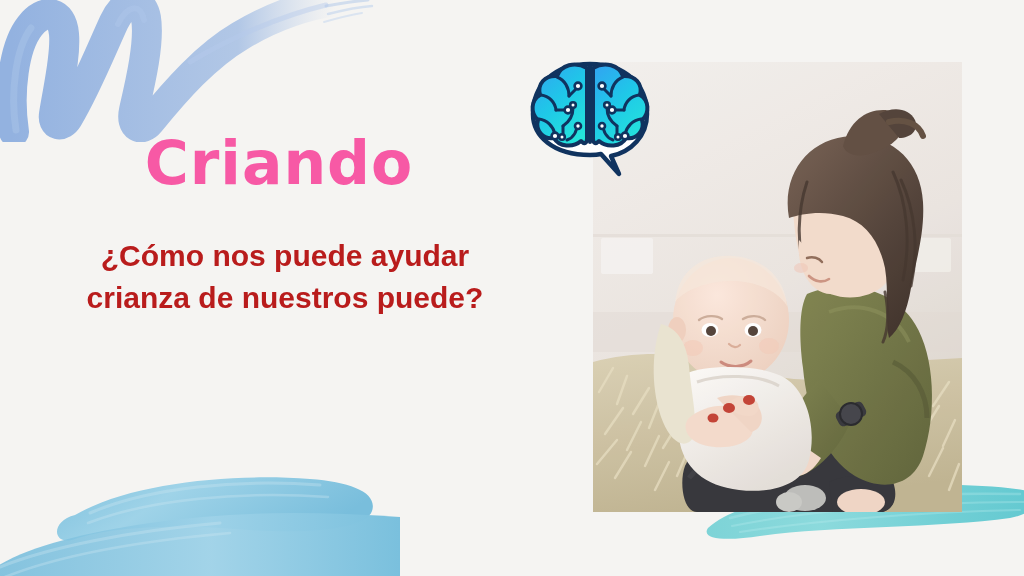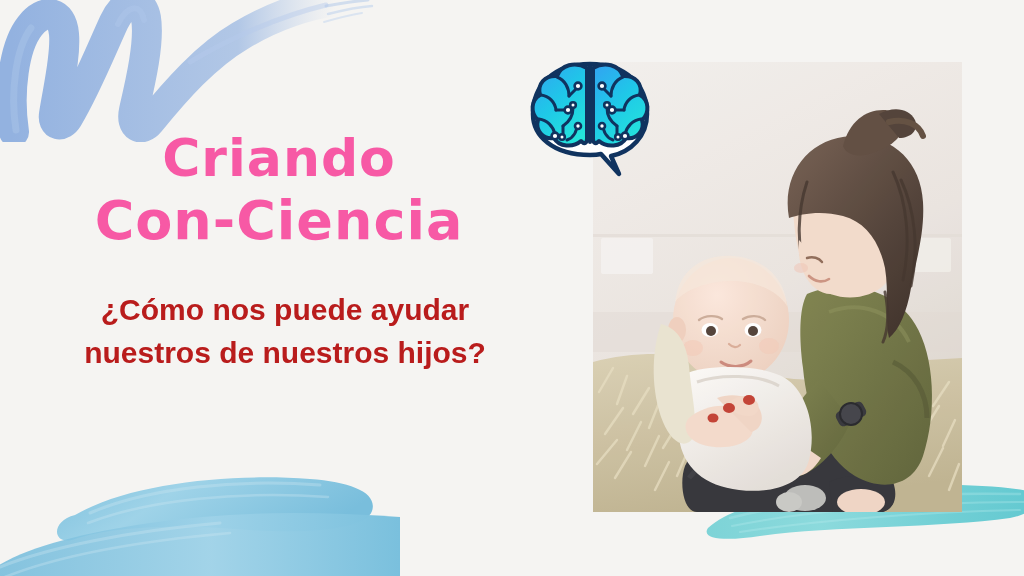--- a/index.html
+++ b/index.html
@@ -52,21 +52,21 @@
     text-align:center;
     color:#F759A5;
     font-family:"DejaVu Sans", sans-serif;
     font-weight:bold;
     font-size:52px;
     line-height:1.18;
     letter-spacing:1px;
     padding-left:18px;
   }
   #title .line { display:block; white-space:nowrap; }
-  #title .l1 { font-size:52px; }
+  #title .l1 { font-size:60px; }
   #title .l2 { font-size:54px; }
 
   #subtitle {
     margin-top:36px;
     text-align:center;
     color:#b91c1c;
     font-family:"Liberation Sans", sans-serif;
     font-weight:bold;
     font-size:30px;
     line-height:1.42;
@@ -374,23 +374,22 @@
         <circle cx="87" cy="78" r="3"></circle>
         <circle cx="92" cy="57" r="2.8"></circle>
       </g>
     </svg>
   </div>
 
   <div id="text-block">
 
     <div id="title">
       <span class="line l1">Criando</span>
-      <span class="line l2">Con-Ciencia</span>
     </div>
 
     <div id="subtitle">
       <span class="line">¿Cómo nos puede ayudar</span>
-      <span class="line">nuestros de nuestros hijos?</span>
+      <span class="line">crianza de nuestros puede?</span>
     </div>
 
   </div>
 
 </div>
 
 </body></html>

